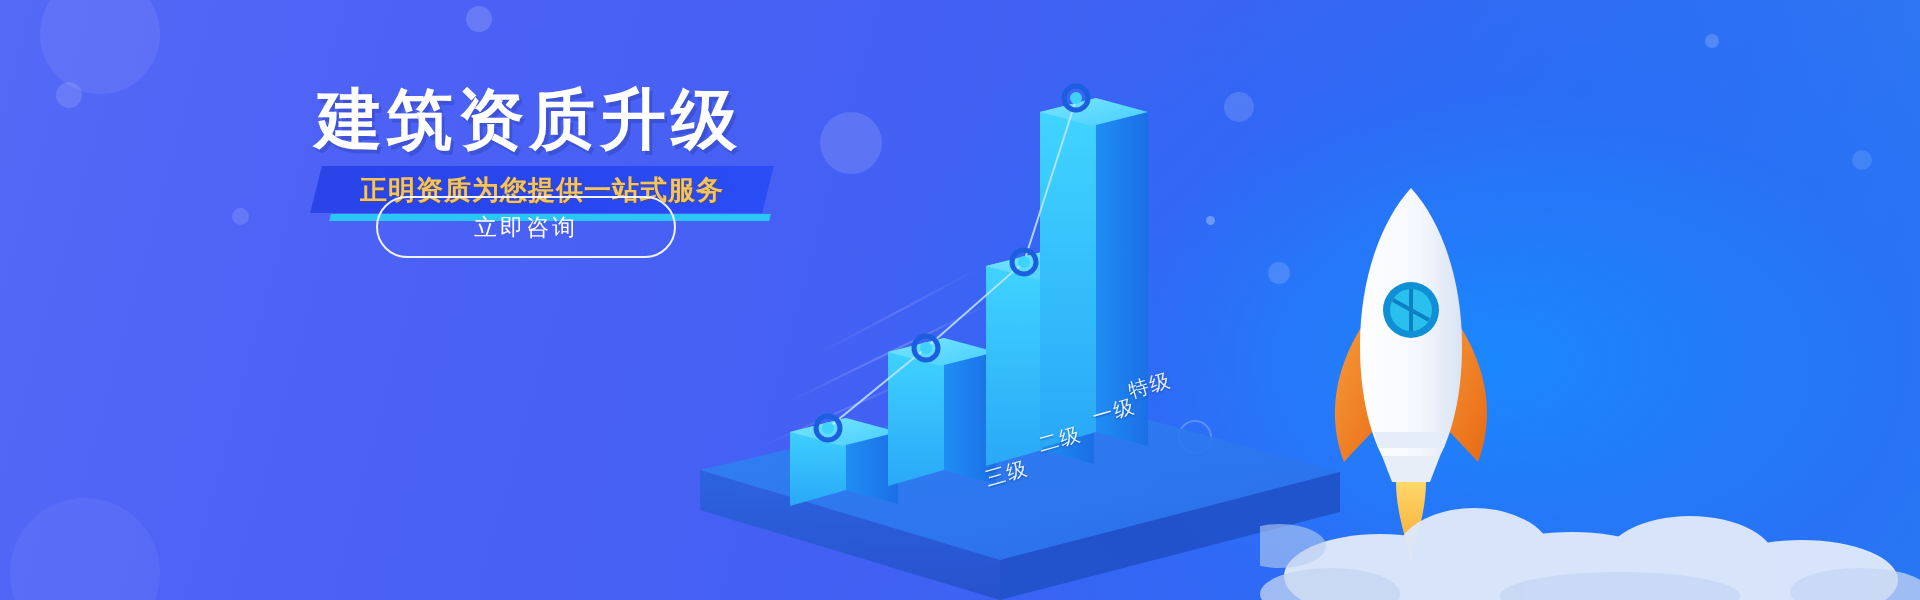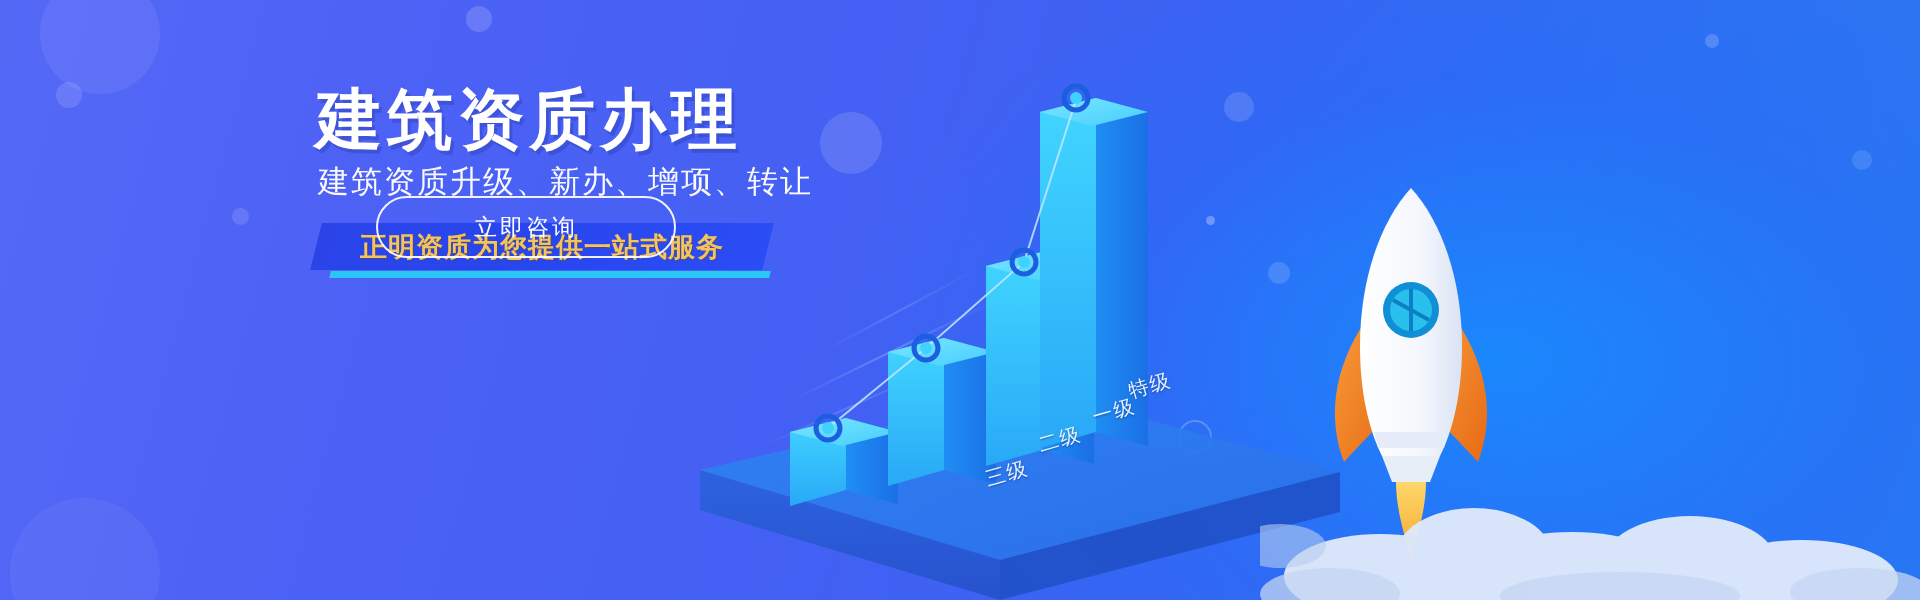--- a/index.html
+++ b/index.html
@@ -84,22 +84,21 @@
     <div class="bokeh" style="left:1705px;top:34px;width:14px;height:14px;background:rgba(255,255,255,.18);"></div>
     <div class="bokeh" style="left:1852px;top:150px;width:20px;height:20px;background:rgba(255,255,255,.12);"></div>
     <div class="bokeh" style="left:10px;top:498px;width:150px;height:150px;background:rgba(255,255,255,.05);"></div>
     <div class="bk-ring" style="left:1178px;top:420px;width:30px;height:30px;"></div>
     <div class="streak" style="left:790px;top:400px;width:230px;transform:rotate(-26deg);opacity:.5;"></div>
     <div class="streak" style="left:760px;top:446px;width:200px;transform:rotate(-24deg);opacity:.35;"></div>
     <div class="streak" style="left:820px;top:352px;width:180px;transform:rotate(-28deg);opacity:.3;"></div>
   </div>
 
   <div class="textblock">
-    <h1 class="title">建筑资质办理</h1>
-    <p class="subtitle">建筑资质升级、新办、增项、转让</p>
+    <h1 class="title">建筑资质升级</h1>
 
     <div class="tagwrap">
       <div class="tag-para"></div>
       <div class="tag-underline"></div>
       <div class="tag-text">正明资质为您提供一站式服务</div>
     </div>
 
     <button class="cta">立即咨询</button>
   </div>
 

